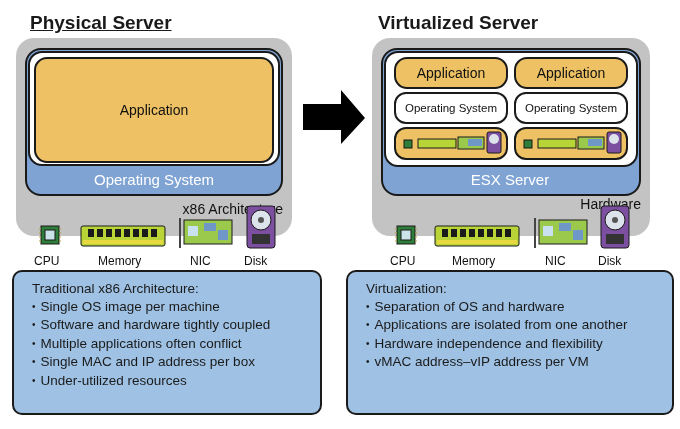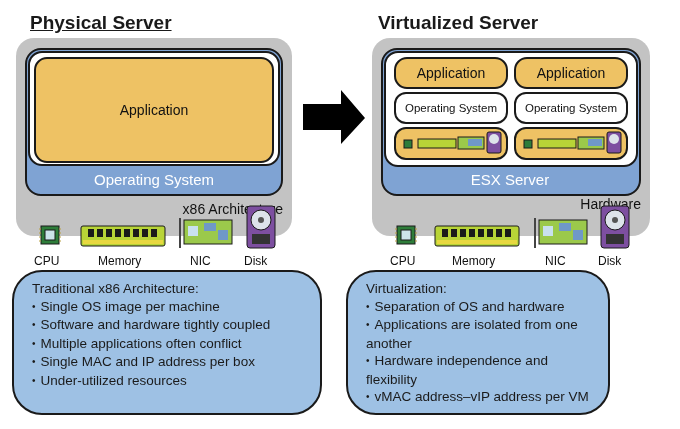--- a/index.html
+++ b/index.html
@@ -6,21 +6,21 @@
   body { width:680px; height:429px; position:relative; overflow:hidden; font-family:"Liberation Sans", sans-serif; color:#111; }
   .abs { position:absolute; }
   .title { font-weight:bold; font-size:19px; color:#1a1a1a; }
   .chassis { background:#c3c3c3; border-radius:18px; }
   .os-box { background:#7fa3d3; border:2px solid #1a1a1a; border-radius:16px; box-sizing:border-box; }
   .inner-white { background:#fff; border:2px solid #1a1a1a; border-radius:14px; box-sizing:border-box; }
   .app-box { background:#eec264; border:2px solid #1a1a1a; border-radius:13px; box-sizing:border-box; display:flex; align-items:center; justify-content:center; font-size:14px; }
   .os-label { color:#fff; font-size:15px; text-align:center; }
   .hw-label { font-size:14px; text-align:right; color:#111; }
   .dev-label { font-size:12px; color:#111; text-align:left; }
-  .note { background:#9ec1e4; border:2px solid #1a1a1a; border-radius:30px; box-sizing:border-box; padding:8px 12px 0 18px; font-size:13.5px; line-height:17.5px; color:#1b1b1b; }
+  .note { background:#9ec1e4; border:2px solid #1a1a1a; border-radius:10px; box-sizing:border-box; padding:8px 12px 0 18px; font-size:13.5px; line-height:17.5px; color:#1b1b1b; }
   .note ul { margin:0; padding:0; list-style:none; }
   .note li::before { content:"\2022"; margin-right:5px; font-size:10px; position:relative; top:-1px; }
   .vm-app { font-size:14px; }
   .vm-os { background:#fff; border:2px solid #1a1a1a; border-radius:12px; box-sizing:border-box; display:flex; align-items:center; justify-content:center; font-size:11.5px; }
   .vm-hw { background:#eec264; border:2px solid #1a1a1a; border-radius:12px; box-sizing:border-box; }
 </style>
 </head>
 <body>
 
 <div class="abs title" style="left:30px;top:12px;text-decoration:underline;">Physical Server</div>
@@ -195,21 +195,21 @@
       <circle cx="15" cy="15" r="10" fill="#dde3ea" stroke="#1a1a1a"></circle>
       <circle cx="15" cy="15" r="3" fill="#555"></circle>
       <rect x="6" y="29" width="18" height="10" fill="#333"></rect>
     </svg>
 </div>
 <div class="abs dev-label" style="left:390px;top:254px;width:32px;">CPU</div>
 <div class="abs dev-label" style="left:452px;top:254px;width:50px;">Memory</div>
 <div class="abs dev-label" style="left:545px;top:254px;width:30px;">NIC</div>
 <div class="abs dev-label" style="left:598px;top:254px;width:34px;">Disk</div>
 
-<div class="abs note" style="left:346px;top:270px;width:264px;height:145px;">
+<div class="abs note" style="left:346px;top:270px;width:328px;height:145px;">
   <div>Virtualization:</div>
   <ul>
     <li>Separation of OS and hardware</li>
     <li>Applications are isolated from one another</li>
     <li>Hardware independence and flexibility</li>
     <li>vMAC address–vIP address per VM</li>
   </ul>
 </div>
 
 </body></html>

